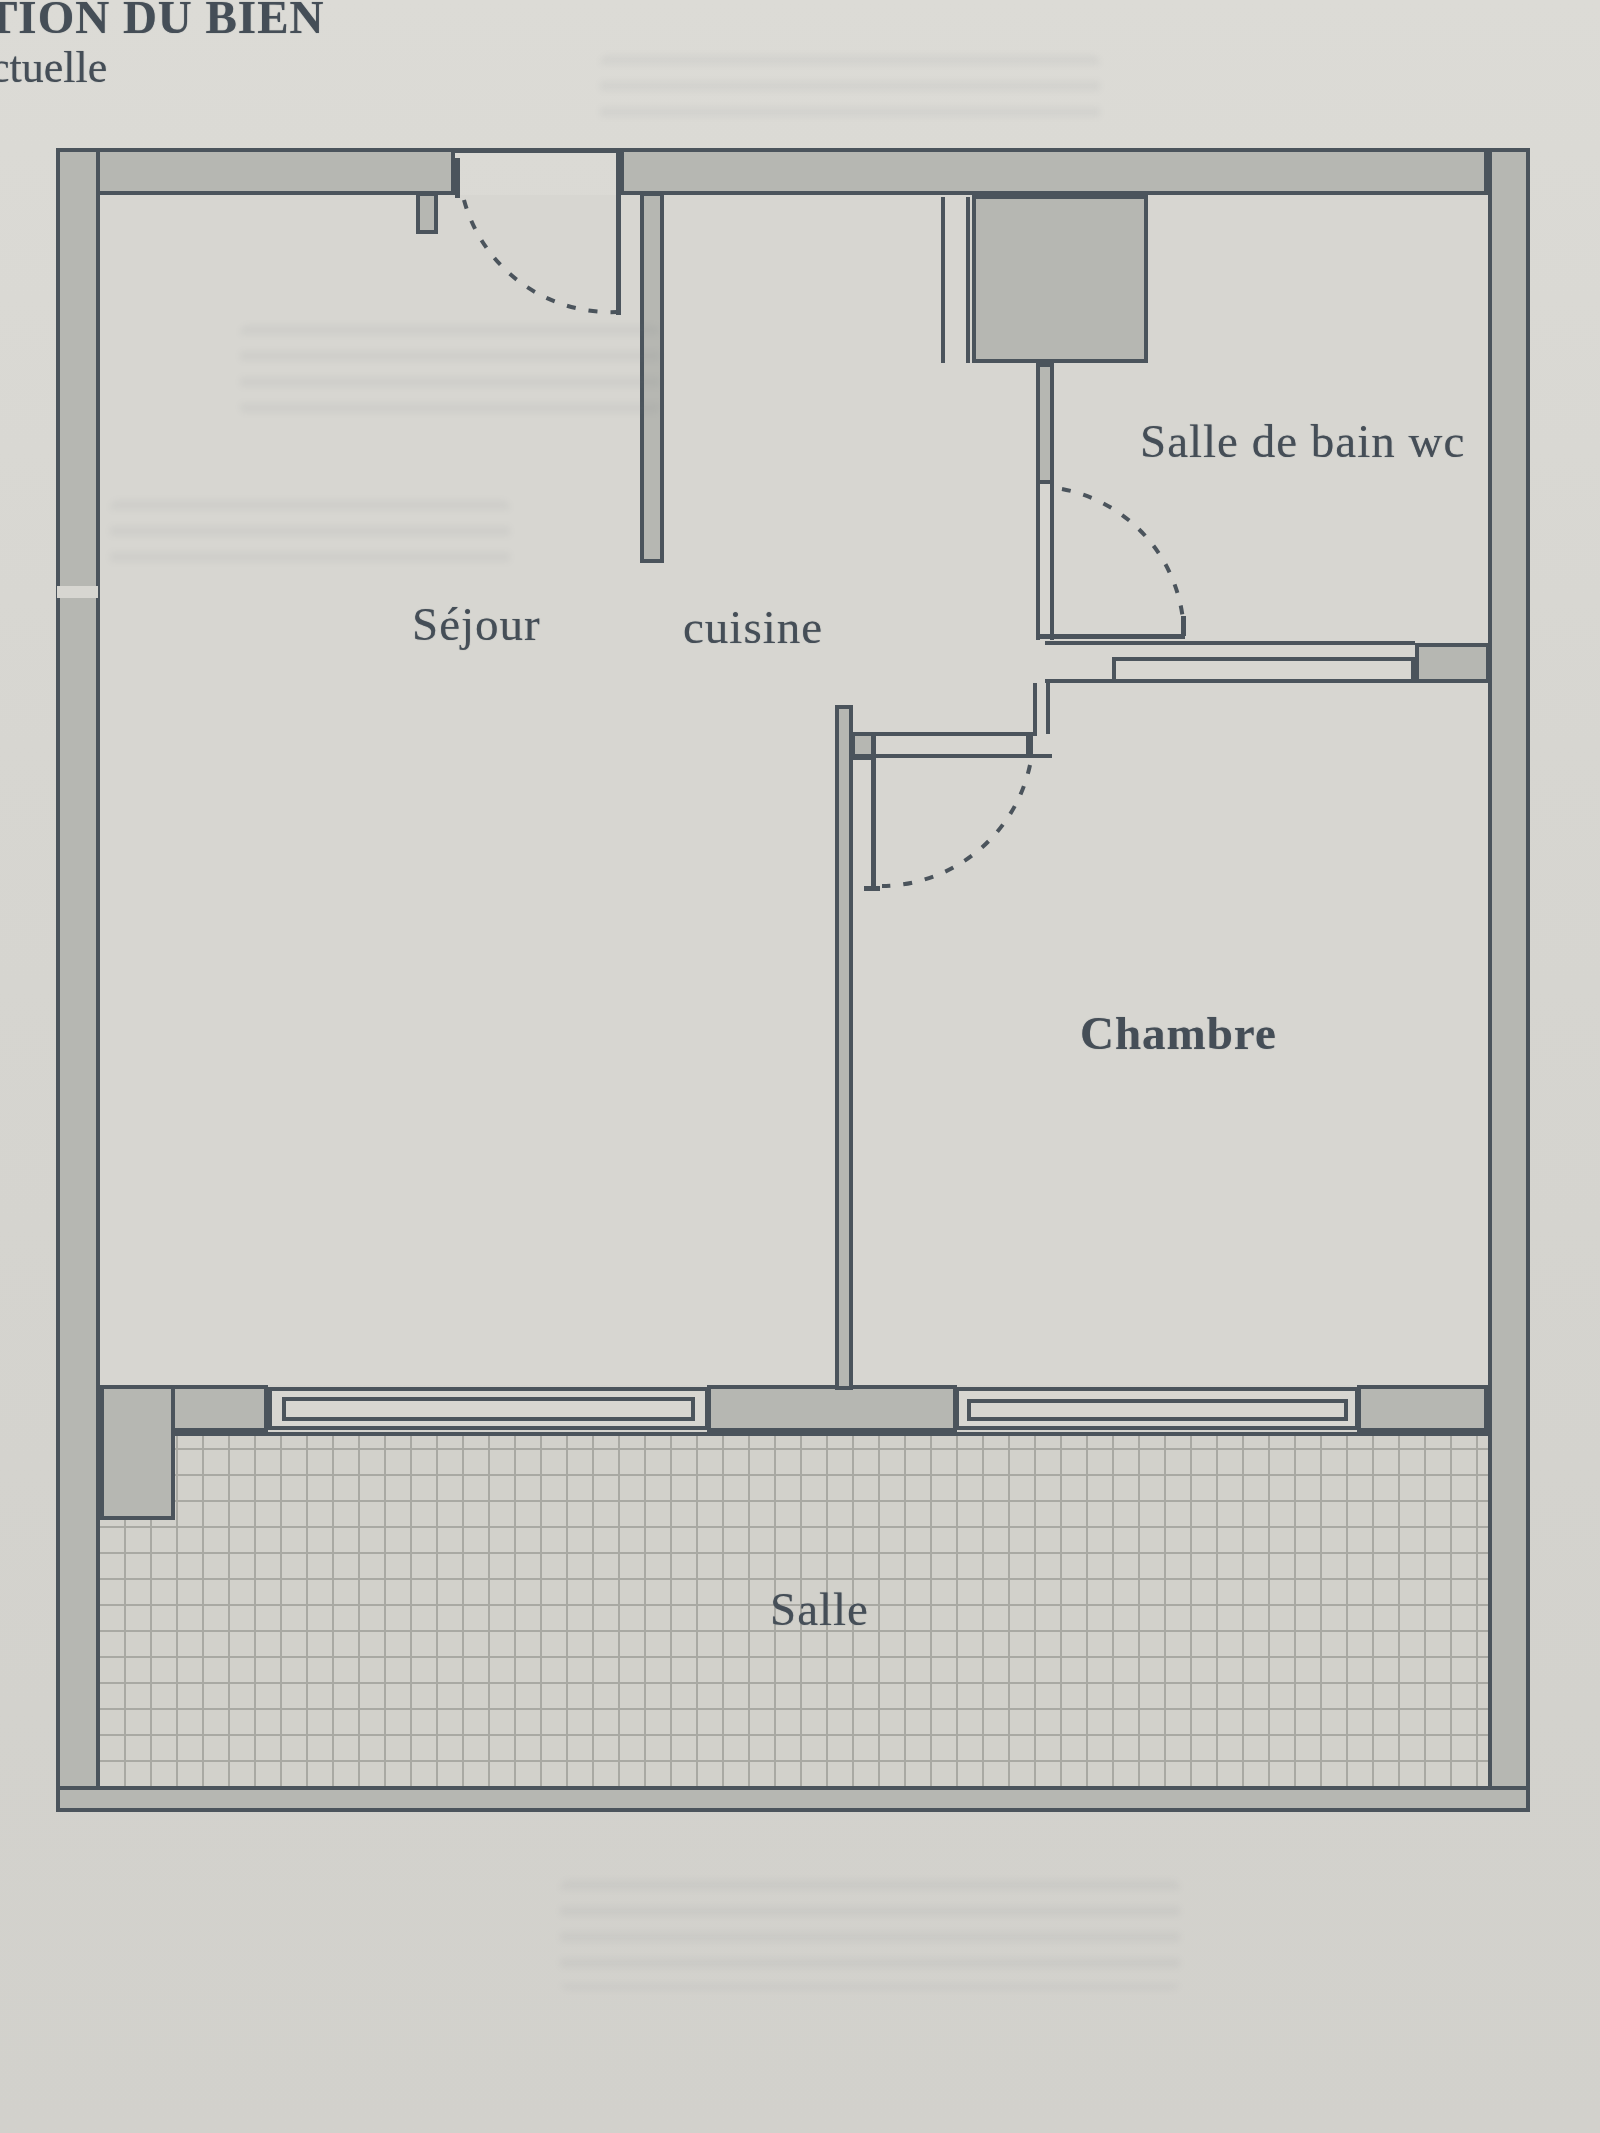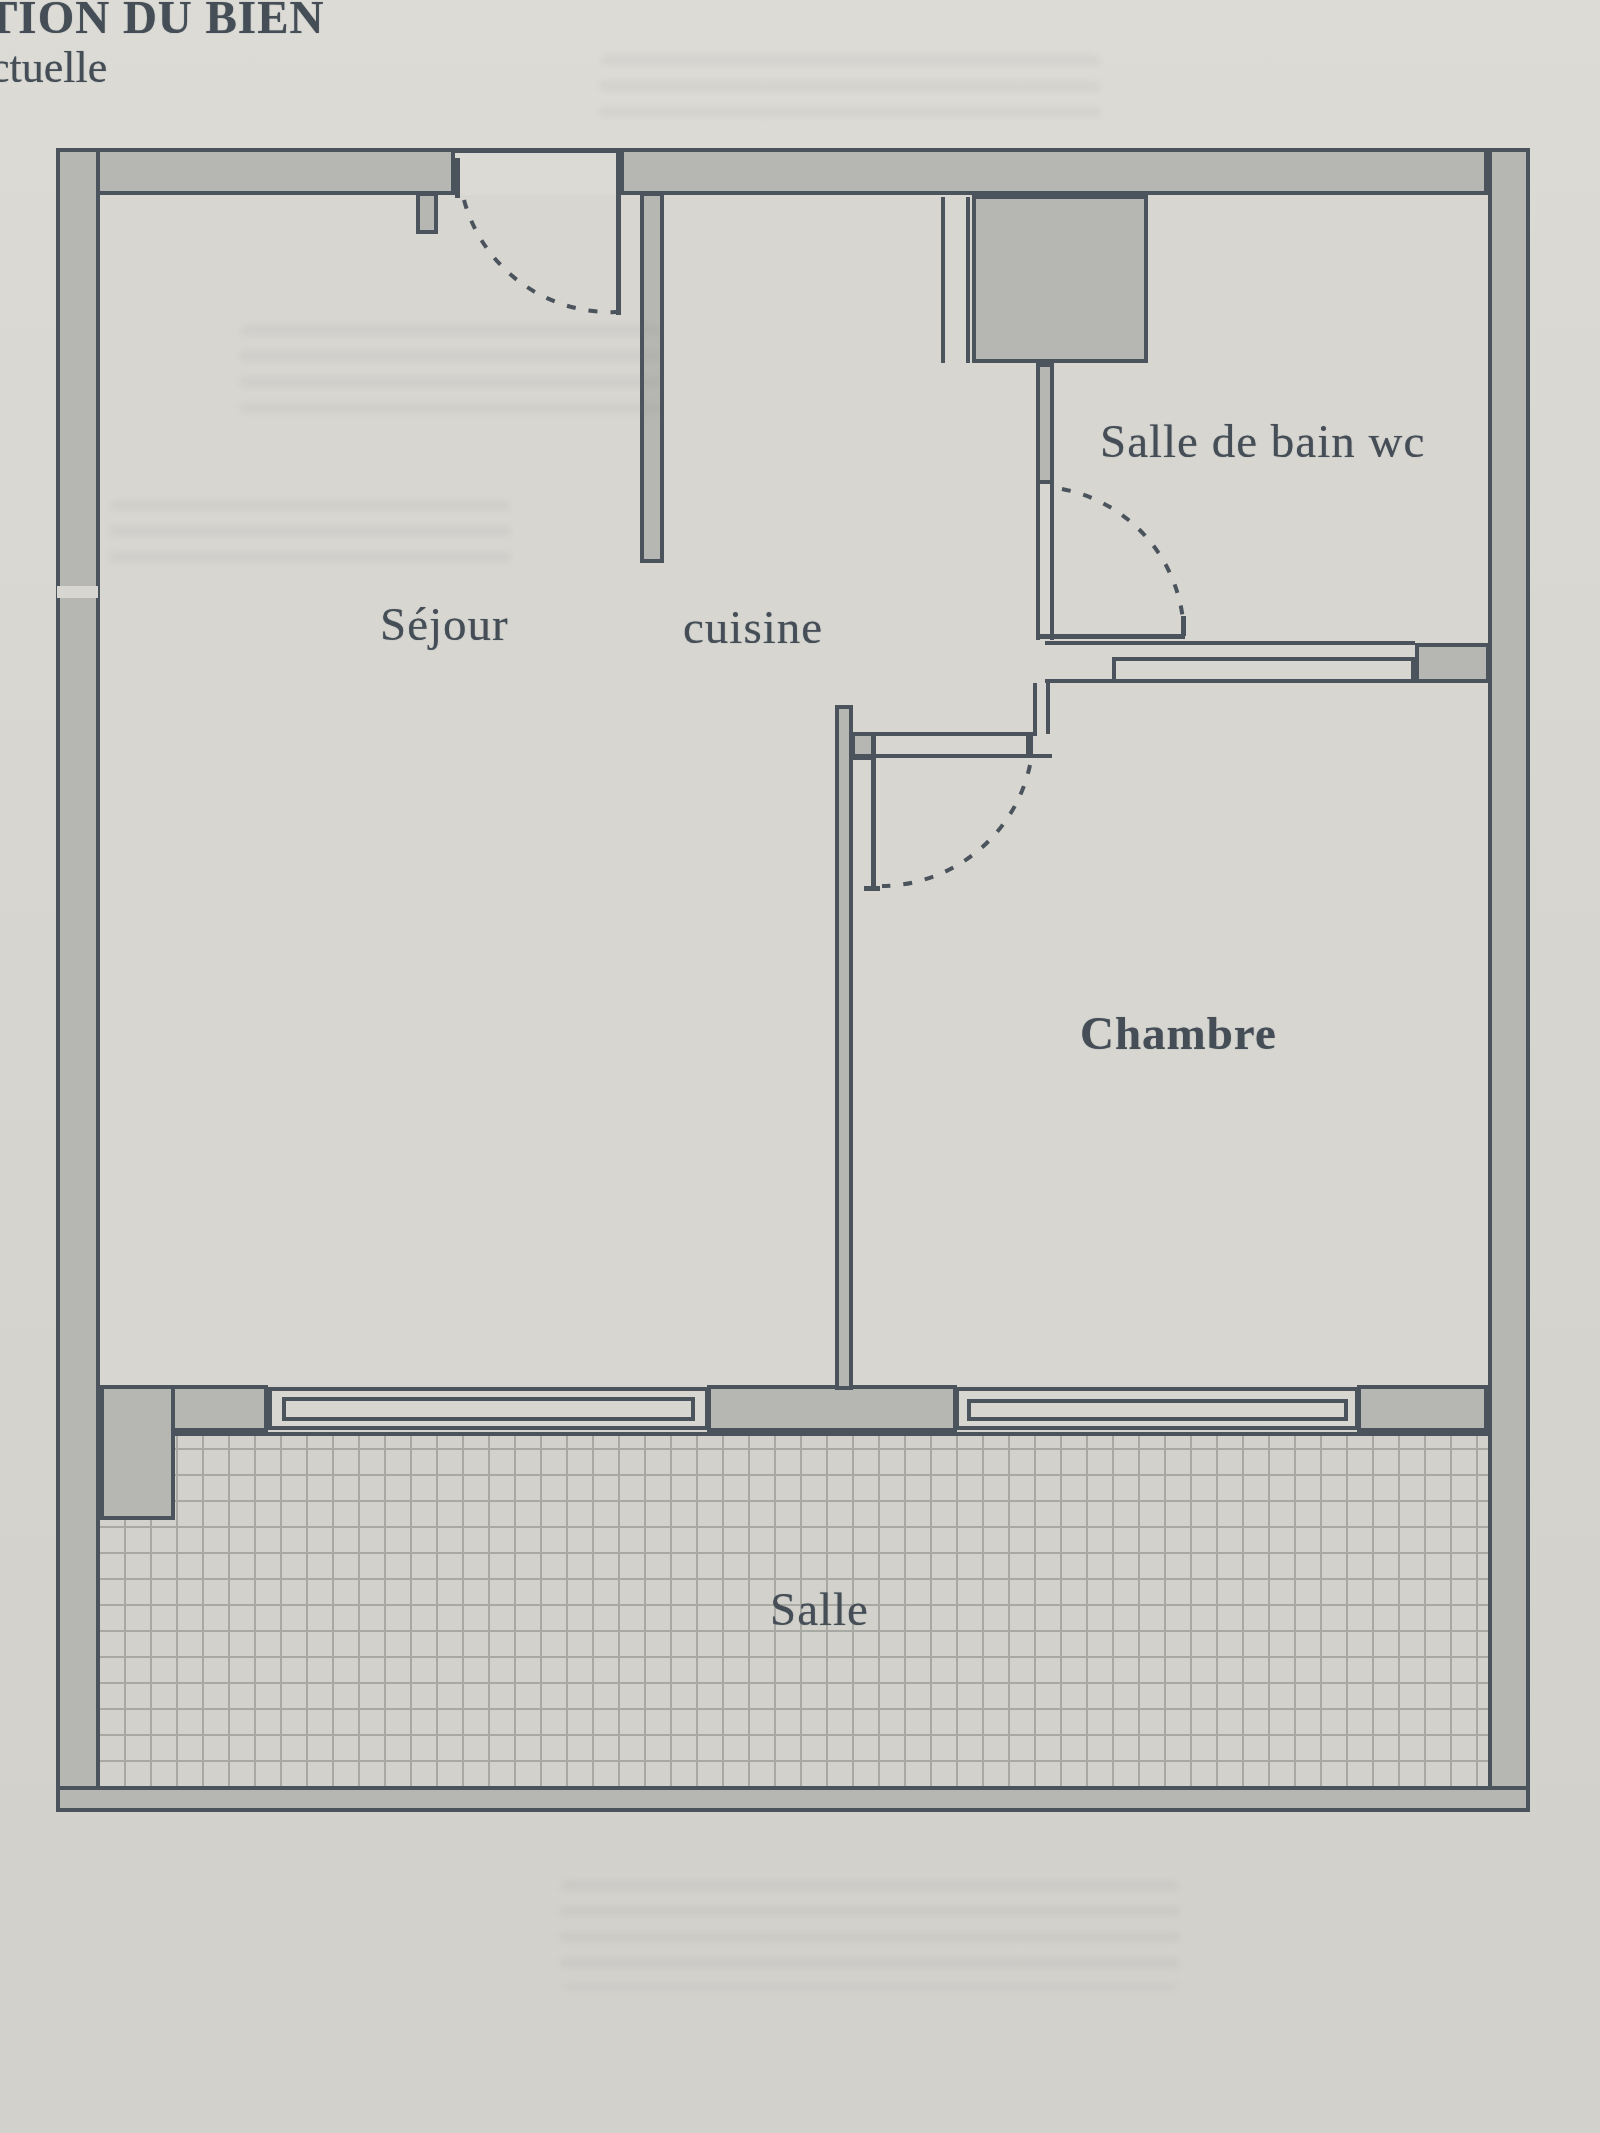--- a/index.html
+++ b/index.html
@@ -130,23 +130,23 @@
   <div class="wininner" style="left:282px;top:1397px;width:413px;height:24px;"></div>
   <div class="winband" style="left:955px;top:1387px;width:404px;height:43px;"></div>
   <div class="wininner" style="left:967px;top:1399px;width:381px;height:22px;"></div>
 
   <svg class="arcs" width="1600" height="2133" viewBox="0 0 1600 2133">
     <path class="arc" d="M 464 200 A 152 152 0 0 0 617 312"></path>
     <path class="arc" d="M 1062 489 A 150 150 0 0 1 1183 620"></path>
     <path class="arc" d="M 1030 765 A 153 153 0 0 1 882 886"></path>
   </svg>
 
-  <span class="room-label" style="left:380px;top:597px;">Séjour</span>
+  <span class="room-label" style="left:412px;top:597px;">Séjour</span>
   <span class="room-label" style="left:683px;top:600px;">cuisine</span>
-  <span class="room-label" style="left:1100px;top:414px;">Salle de bain wc</span>
+  <span class="room-label" style="left:1140px;top:414px;">Salle de bain wc</span>
   <span class="room-label" style="left:1080px;top:1006px;font-weight:bold;">Chambre</span>
   <span class="room-label" style="left:770px;top:1582px;">Salle</span>
 
   <div class="smudge" style="left:600px;top:55px;width:500px;height:70px;"></div>
   <div class="smudge" style="left:240px;top:325px;width:420px;height:90px;"></div>
   <div class="smudge" style="left:110px;top:500px;width:400px;height:70px;"></div>
   <div class="smudge" style="left:560px;top:1880px;width:620px;height:110px;"></div>
 
 </div>
 

